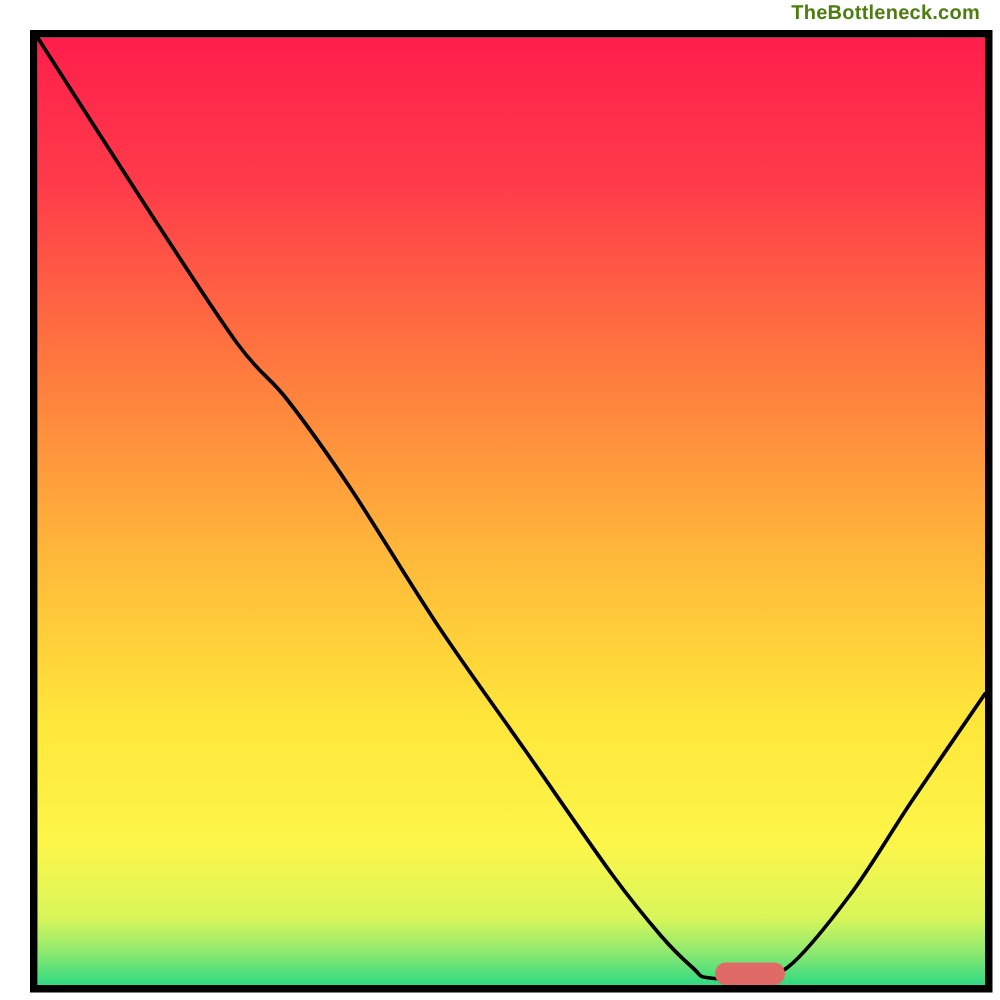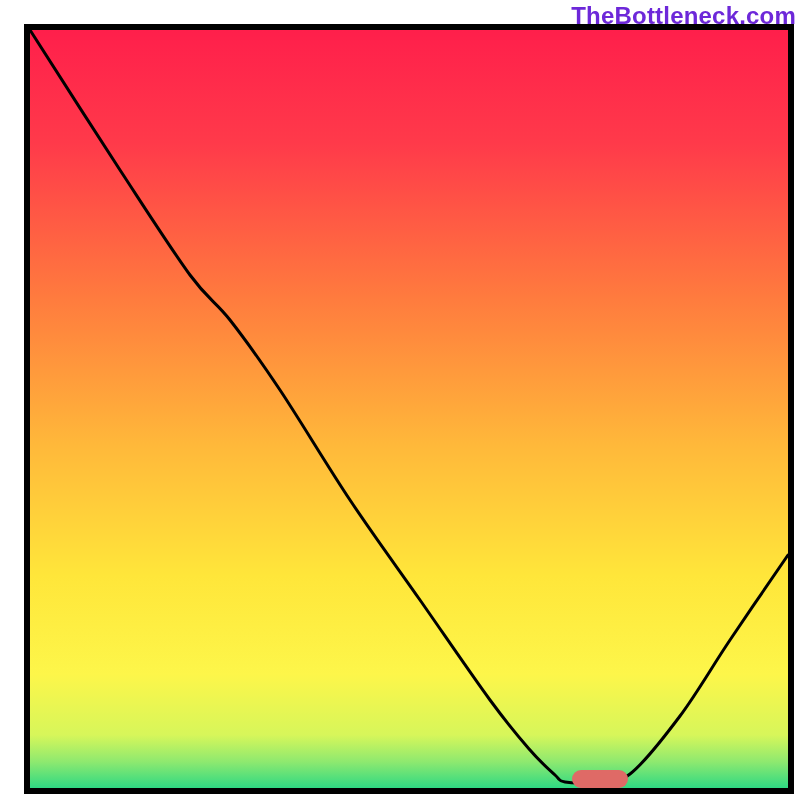--- a/index.html
+++ b/index.html
@@ -13,25 +13,25 @@
   .frame {
     position: absolute;
     left: 0;
     top: 0;
     width: 800px;
     height: 800px;
   }
   .watermark {
     position: absolute;
     top: 2px;
-    right: 4px;
+    right: 16px;
     font-family: Arial, Helvetica, sans-serif;
-    font-size: 24px;
+    font-size: 16px;
     font-weight: 600;
-    color: #6d28d9;
+    color: #4d7c0f;
     letter-spacing: 0.2px;
   }
   svg {
     display: block;
   }
 </style>
 </head>
 <body>
 
 <div class="frame">

